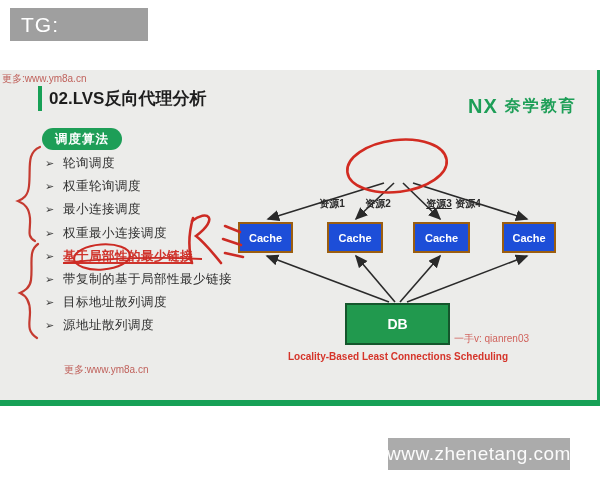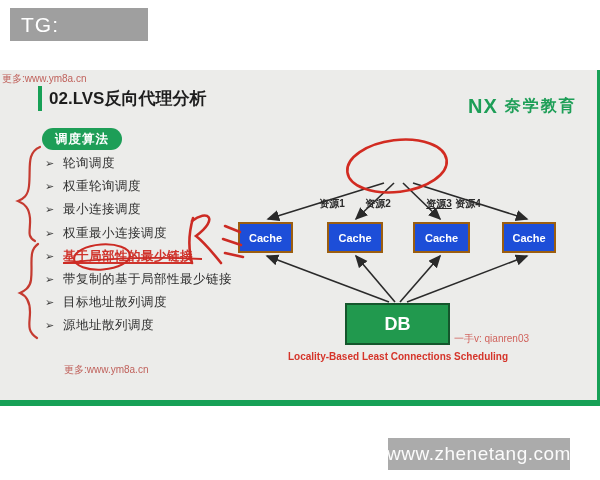--- a/index.html
+++ b/index.html
@@ -39,21 +39,21 @@
 
   
   .node{position:absolute;box-sizing:border-box;display:flex;align-items:center;justify-content:center;
         color:#ffffff;font-weight:bold;}
   .lvs{left:368px;top:83px;width:62px;height:29px;background:#1f35ce;font-size:14px;}
   .cache{top:152px;height:31px;background:#1d4ed8;border:2px solid #9c5e0f;font-size:11px;}
   .cache1{left:238px;width:55px;}
   .cache2{left:327px;width:56px;}
   .cache3{left:413px;width:57px;}
   .cache4{left:502px;width:54px;}
-  .db{left:345px;top:233px;width:105px;height:42px;background:#21994e;border:2px solid #14562c;font-size:18px;}
+  .db{left:345px;top:233px;width:105px;height:42px;background:#21994e;border:2px solid #14562c;font-size:14px;}
 
   .res-label{position:absolute;top:127px;width:38px;text-align:center;font-size:10px;
              font-weight:bold;color:#2b2b2b;white-space:nowrap;}
   .res1{left:313px;} .res2{left:359px;} .res3{left:420px;text-decoration:underline;} .res4{left:449px;}
 
   .caption{position:absolute;left:287px;top:281px;width:222px;text-align:center;font-size:10px;
            font-weight:bold;color:#d5342a;white-space:nowrap;}
   .contact{position:absolute;left:454px;top:262px;font-size:10px;color:#d0625c;}
 
   

